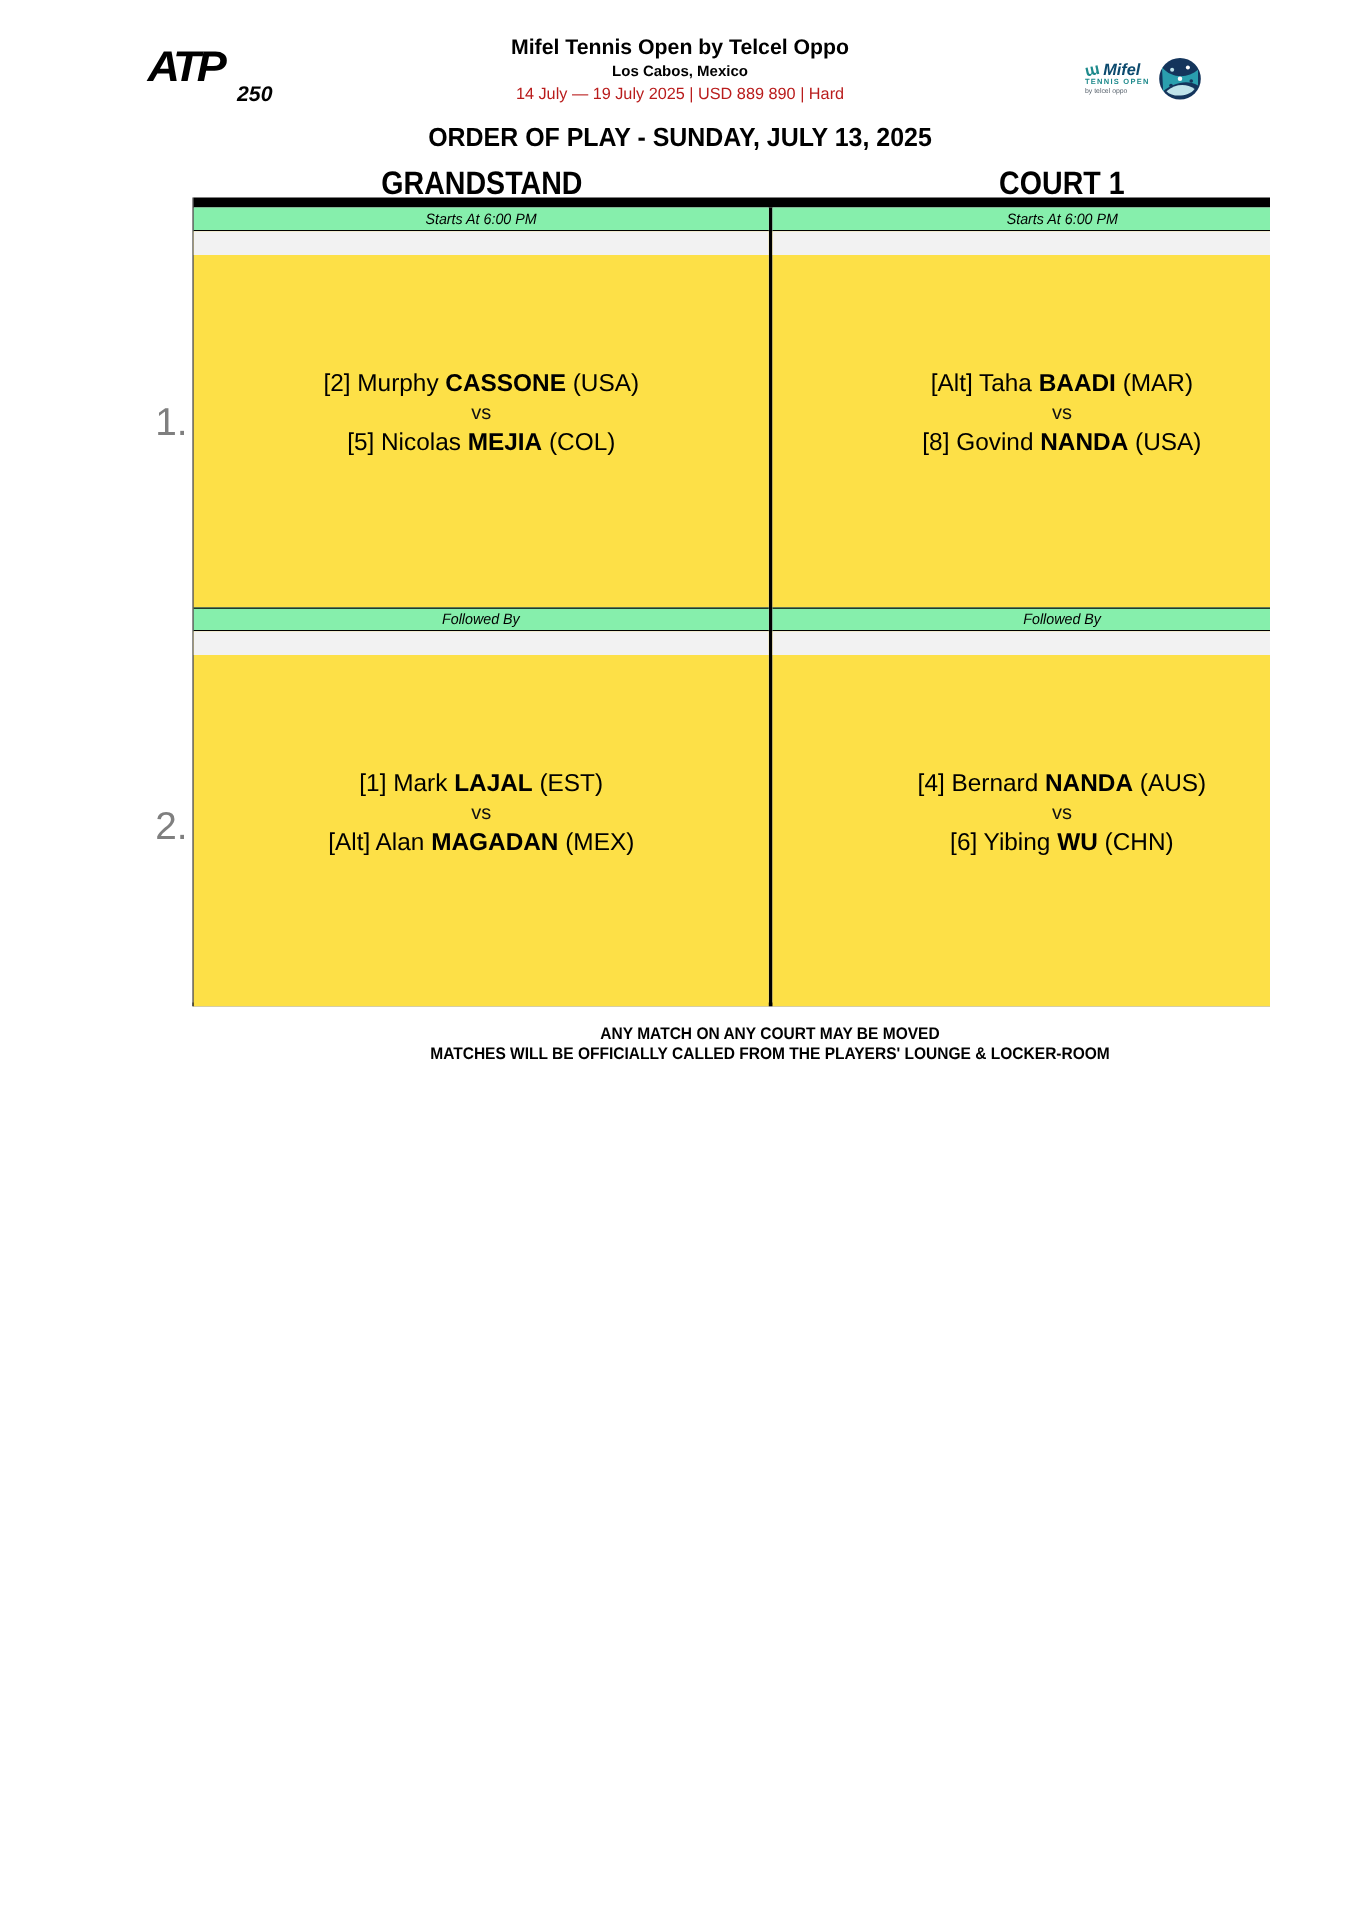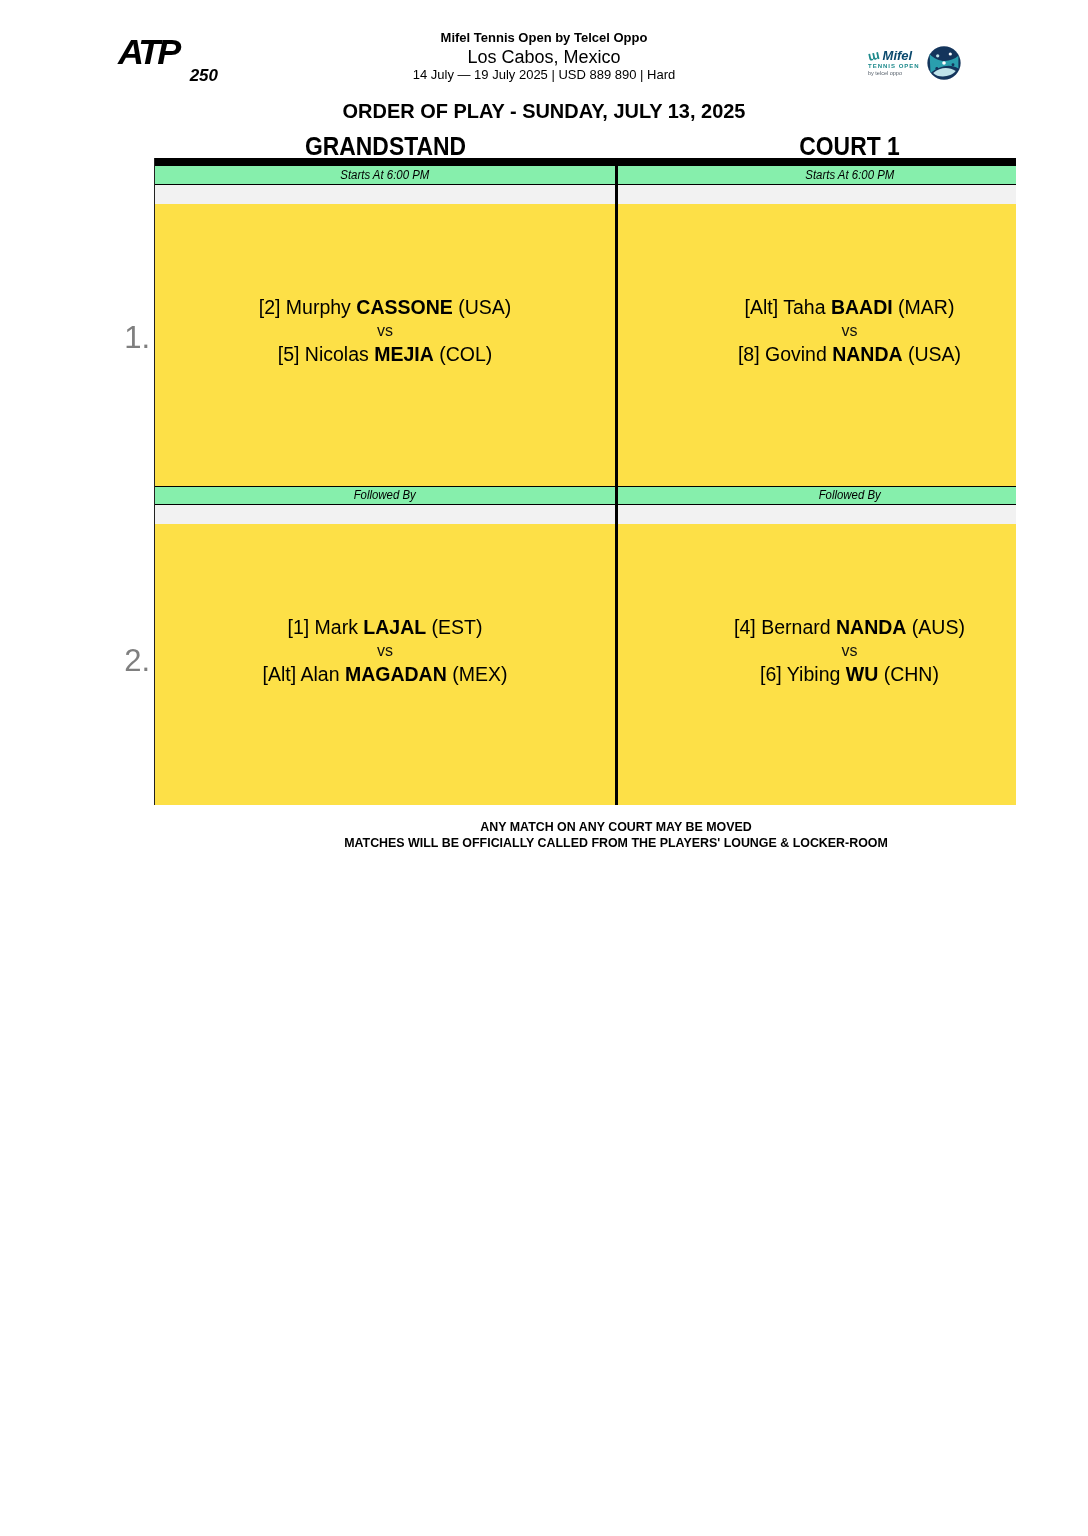--- a/index.html
+++ b/index.html
@@ -6,23 +6,23 @@
   html,body { background:#ffffff; }
   body { font-family:"Liberation Sans","DejaVu Sans",sans-serif; color:#000; }
   .page { position:relative; width:944px; height:1536px; background:#fff; overflow:hidden; margin:0 auto; }
 
   
   .atp-logo { position:absolute; left:46px; top:36px; width:110px; height:52px; }
   .atp-word { font-size:36px; font-weight:bold; font-style:italic; letter-spacing:-3px; line-height:34px; transform:scaleY(0.95); }
   .atp-tier { font-size:17px; font-weight:bold; font-style:italic; text-align:right; margin-top:-4px; padding-right:10px; letter-spacing:0px; }
 
   .head-center { position:absolute; left:0; top:27px; width:100%; text-align:center; }
-  .head-title { font-size:13px; font-weight:bold; line-height:21px; }
-  .head-loc { font-size:18px; font-weight:normal; line-height:18px; }
-  .head-meta { font-size:13px; color:#000000; line-height:18px; }
+  .head-title { font-size:17px; font-weight:bold; line-height:21px; }
+  .head-loc { font-size:12px; font-weight:bold; line-height:18px; }
+  .head-meta { font-size:13px; color:#b91c1c; line-height:18px; }
 
   .sponsor { position:absolute; right:38px; top:40px; width:110px; height:46px; display:flex; align-items:center; gap:6px; }
   .mifel-block { text-align:left; }
   .mifel-row { display:flex; align-items:center; gap:3px; }
   .mifel-swirl { font-size:13px; color:#1e8a8c; font-weight:bold; transform:rotate(-12deg); line-height:10px; }
   .mifel-name { font-size:13px; font-weight:bold; font-style:italic; color:#0c4a6e; line-height:13px; }
   .mifel-sub { font-size:6px; font-weight:bold; color:#1e8a8c; letter-spacing:1px; line-height:8px; }
   .mifel-by { font-size:5.5px; color:#56606b; line-height:7px; }
   .ball-icon svg { display:block; }
 

